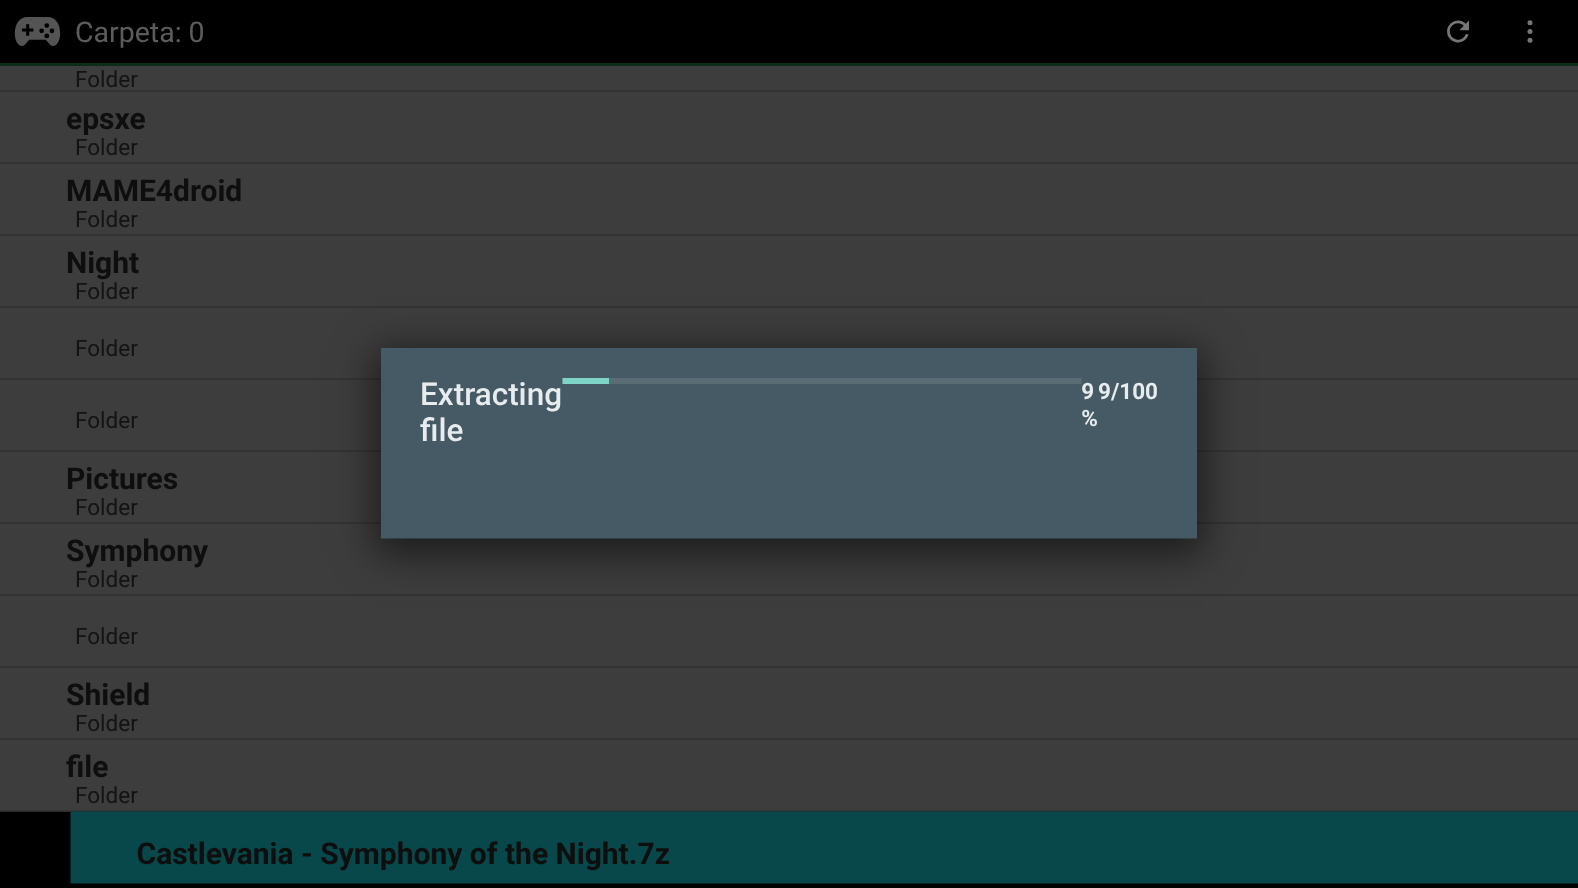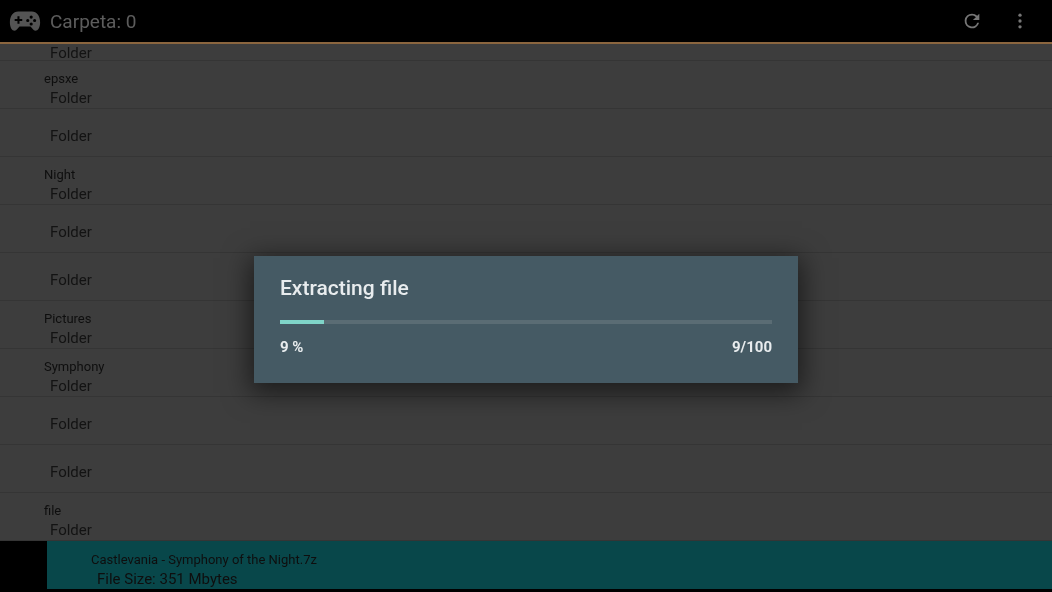--- a/index.html
+++ b/index.html
@@ -17,21 +17,21 @@
       position: relative;
     }
 
     
     .action-bar {
       height: 44px;
       background: #000;
       display: flex;
       align-items: center;
       padding: 0 8px;
-      border-bottom: 2px solid #fdba74;
+      border-bottom: 2px solid #14532d;
     }
 
     .app-icon {
       width: 34px;
       height: 22px;
       margin-right: 8px;
       fill: #999;
     }
 
     .app-title {
@@ -91,22 +91,22 @@
       border-bottom: none;
       margin-left: 47px;
     }
 
     .list-item.selected {
       background: #108288;
     }
 
     .item-title {
       color: #1a1a1a;
-      font-size: 13px;
-      font-weight: 400;
+      font-size: 20px;
+      font-weight: 700;
       line-height: 20px;
     }
 
     .item-sub {
       color: #242424;
       font-size: 15px;
       font-weight: 400;
       line-height: 18px;
       padding-left: 6px;
     }
@@ -127,22 +127,20 @@
     .dialog {
       position: absolute;
       left: 254px;
       top: 232px;
       width: 544px;
       height: 127px;
       background: #455a64;
       box-shadow: 0 6px 25px 4px rgba(0,0,0,0.55);
       padding: 20px 26px 18px 26px;
       display: flex;
-      flex-direction: column;
-      margin-top: 24px;
     }
 
     .dialog-title {
       color: #e8ecee;
       font-size: 21px;
       font-weight: 500;
       margin-bottom: 20px;
     }
 
     .progress-track {
@@ -194,20 +192,21 @@
 
 <div class="list" id="file-list">
     <div class="list-item first-partial">
       <div class="item-sub">Folder</div>
     </div>
     <div class="list-item">
       <div class="item-title">epsxe</div>
       <div class="item-sub">Folder</div>
     </div>
     <div class="list-item">
+      <div class="item-title">MAME4droid</div>
       <div class="item-sub">Folder</div>
     </div>
     <div class="list-item">
       <div class="item-title">Night</div>
       <div class="item-sub">Folder</div>
     </div>
     <div class="list-item">
       <div class="item-sub">Folder</div>
     </div>
     <div class="list-item">
@@ -218,29 +217,29 @@
       <div class="item-sub">Folder</div>
     </div>
     <div class="list-item">
       <div class="item-title">Symphony</div>
       <div class="item-sub">Folder</div>
     </div>
     <div class="list-item">
       <div class="item-sub">Folder</div>
     </div>
     <div class="list-item">
+      <div class="item-title">Shield</div>
       <div class="item-sub">Folder</div>
     </div>
     <div class="list-item">
       <div class="item-title">file</div>
       <div class="item-sub">Folder</div>
     </div>
     <div class="list-item last-partial selected">
       <div class="item-title">Castlevania - Symphony of the Night.7z</div>
-      <div class="item-sub">File Size: 351 Mbytes</div>
     </div>
   </div>
 
 <div class="overlay"></div>
 
 <div class="dialog">
   <div class="dialog-title">Extracting file</div>
   <div class="progress-track">
     <div class="progress-fill" id="progress-fill" style="width: 9%;"></div>
   </div>

